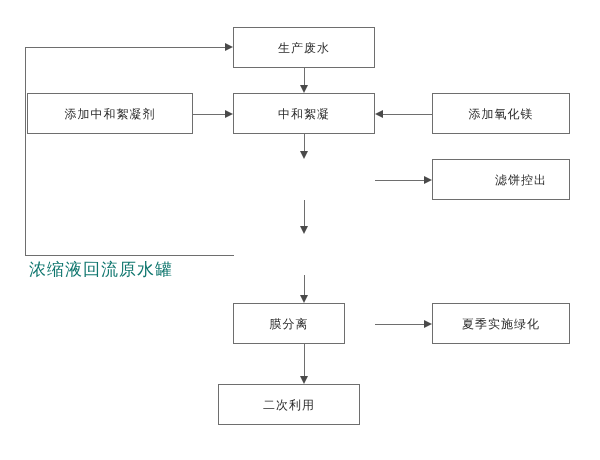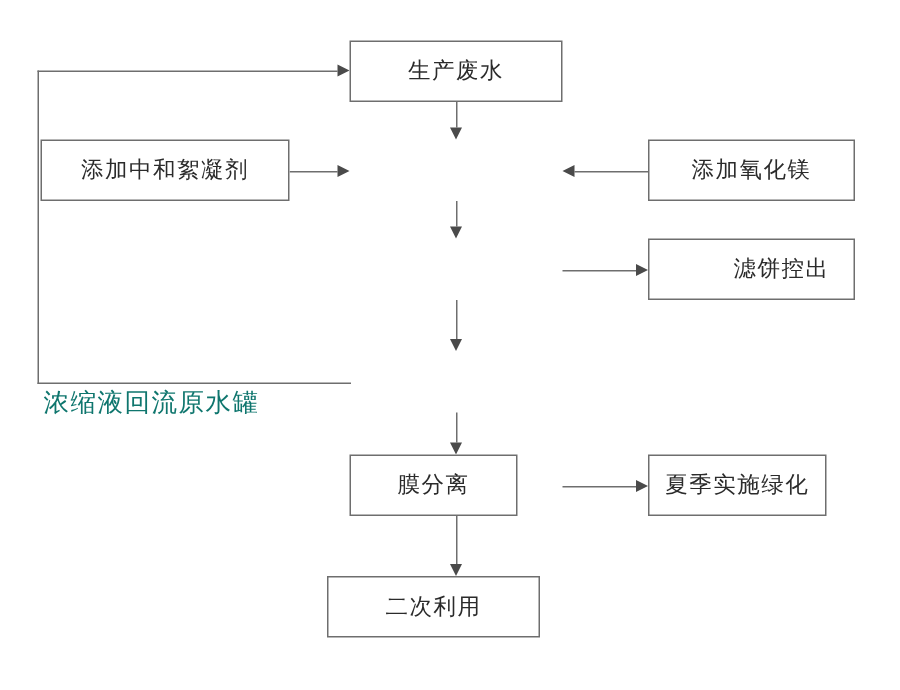--- a/index.html
+++ b/index.html
@@ -17,21 +17,21 @@
   }
   .node {
     position: absolute;
     box-sizing: border-box;
     border: 1.5px solid #6e6e6e;
     background: #ffffff;
     display: flex;
     align-items: center;
     justify-content: center;
     color: #2b2b2b;
-    font-size: 15px;
+    font-size: 12px;
     letter-spacing: 1px;
     line-height: 1;
     white-space: nowrap;
     user-select: none;
   }
   .edge-h {
     position: absolute;
     height: 0;
     border-top: 1.5px solid #6e6e6e;
   }
@@ -107,26 +107,27 @@
   <div class="edge-h" style="left:375px; top:180px; width:49px;"></div>
   <div class="arrow arrow-right" style="left:424px; top:175.5px;"></div>
 
   <div class="edge-h" style="left:375px; top:324px; width:49px;"></div>
   <div class="arrow arrow-right" style="left:424px; top:319.5px;"></div>
 
   <div class="node" style="left:233px; top:27px; width:142px; height:41px;">生产废水</div>
 
   <div class="node" style="left:27px; top:93px; width:166px; height:41px;">添加中和絮凝剂</div>
 
+  <div class="node" style="left:233px; top:93px; width:142px; height:41px;">中和絮凝</div>
 
   <div class="node" style="left:432px; top:93px; width:138px; height:41px;">添加氧化镁</div>
 
 
   <div class="node" style="left:432px; top:159px; width:138px; height:41px;padding-left:40px;">滤饼控出</div>
 
 
   <div class="node" style="left:233px; top:303px; width:112px; height:41px;">膜分离</div>
 
-  <div class="node" style="left:432px; top:303px; width:119px; height:41px;">夏季实施绿化</div>
+  <div class="node" style="left:432px; top:303px; width:138px; height:41px;">夏季实施绿化</div>
 
   <div class="node" style="left:218px; top:384px; width:142px; height:41px;">二次利用</div>
 
 </div>
 
 </body></html>

